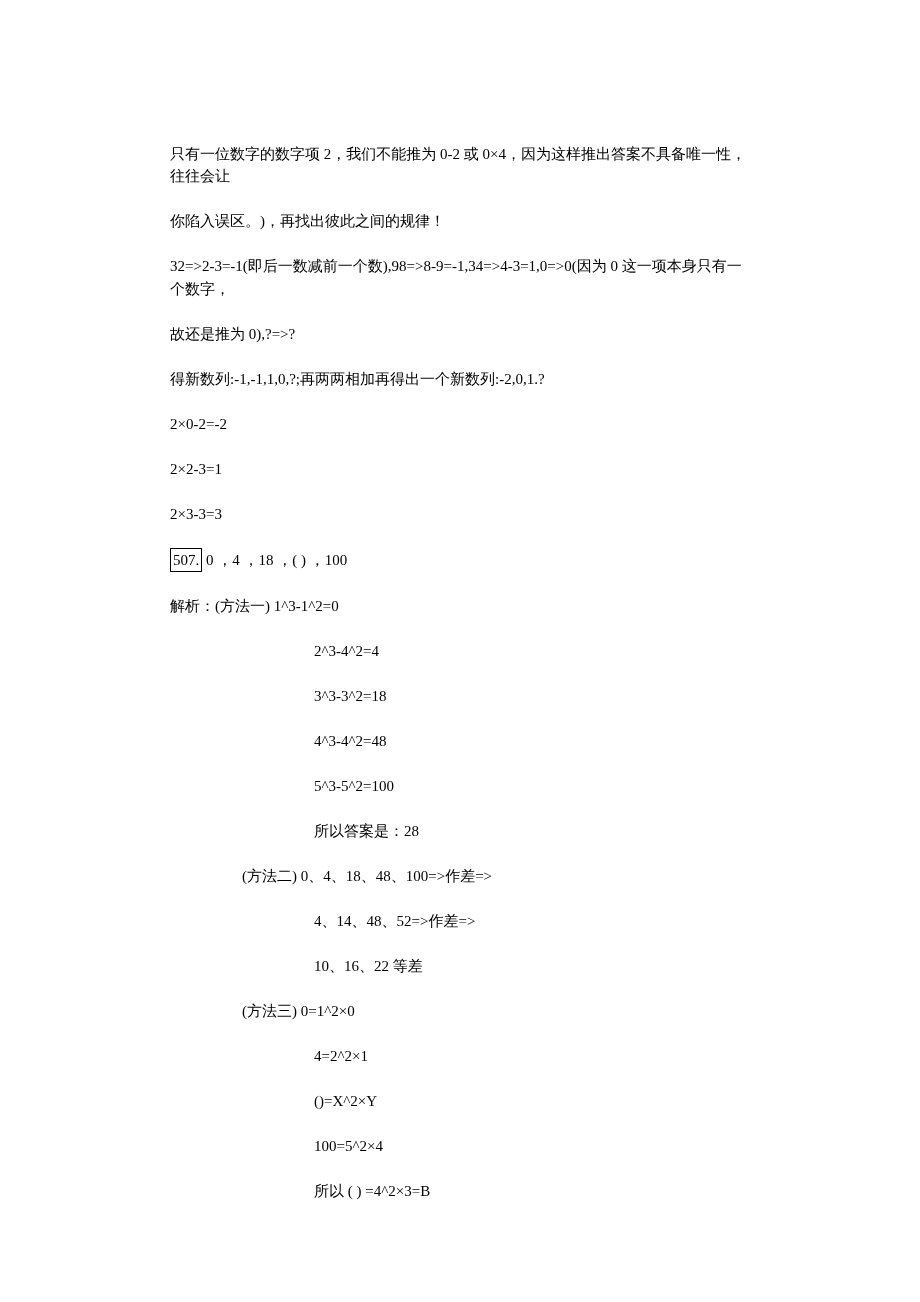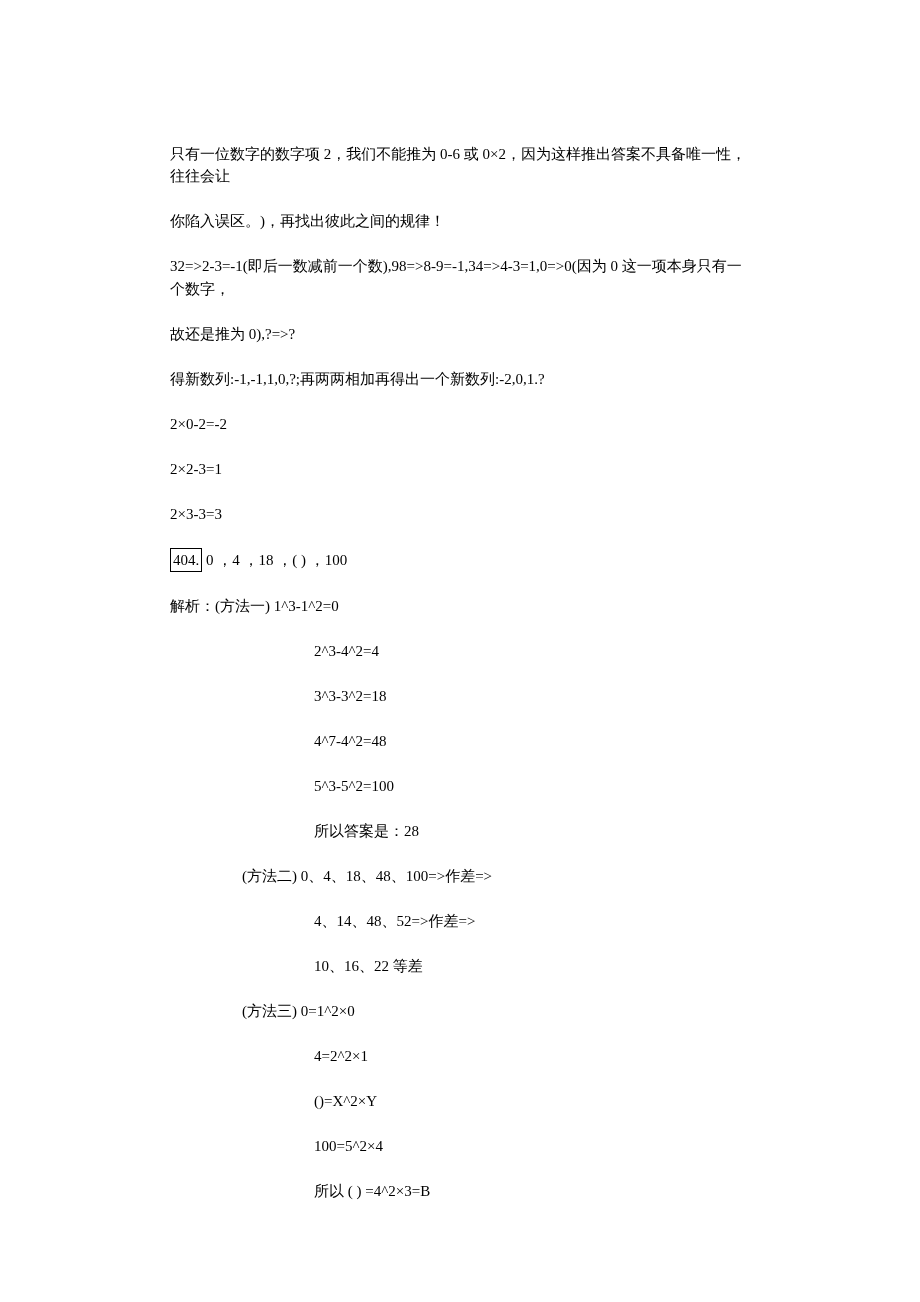--- a/index.html
+++ b/index.html
@@ -29,33 +29,33 @@
     .qnum {
       border: 1px solid #000;
       padding: 0 2px;
       display: inline-block;
     }
   </style>
 </head>
 <body>
 
 <div class="content">
-<div>只有一位数字的数字项 2，我们不能推为 0-6 或 0×2，因为这样推出答案不具备唯一性，往往会让</div>
+<div>只有一位数字的数字项 2，我们不能推为 0-2 或 0×4，因为这样推出答案不具备唯一性，往往会让</div>
 <div>你陷入误区。)，再找出彼此之间的规律！</div>
 <div>32=&gt;2-3=-1(即后一数减前一个数),98=&gt;8-9=-1,34=&gt;4-3=1,0=&gt;0(因为 0 这一项本身只有一个数字，</div>
 <div>故还是推为 0),?=&gt;?</div>
 <div>得新数列:-1,-1,1,0,?;再两两相加再得出一个新数列:-2,0,1.?</div>
 <div>2×0-2=-2</div>
 <div>2×2-3=1</div>
 <div>2×3-3=3</div>
-<div><span class="qnum">404.</span><span> 0 ，4 ，18 ，( ) ，100</span></div>
+<div><span class="qnum">507.</span><span> 0 ，4 ，18 ，( ) ，100</span></div>
 <div>解析：(方法一) 1^3-1^2=0</div>
 <div class="indent2">2^3-4^2=4</div>
 <div class="indent2">3^3-3^2=18</div>
-<div class="indent2">4^7-4^2=48</div>
+<div class="indent2">4^3-4^2=48</div>
 <div class="indent2">5^3-5^2=100</div>
 <div class="indent2">所以答案是：28</div>
 <div class="indent1">(方法二) 0、4、18、48、100=&gt;作差=&gt;</div>
 <div class="indent2">4、14、48、52=&gt;作差=&gt;</div>
 <div class="indent2">10、16、22 等差</div>
 <div class="indent1">(方法三) 0=1^2×0</div>
 <div class="indent2">4=2^2×1</div>
 <div class="indent2">()=X^2×Y</div>
 <div class="indent2">100=5^2×4</div>
 <div class="indent2">所以 ( ) =4^2×3=B</div>

